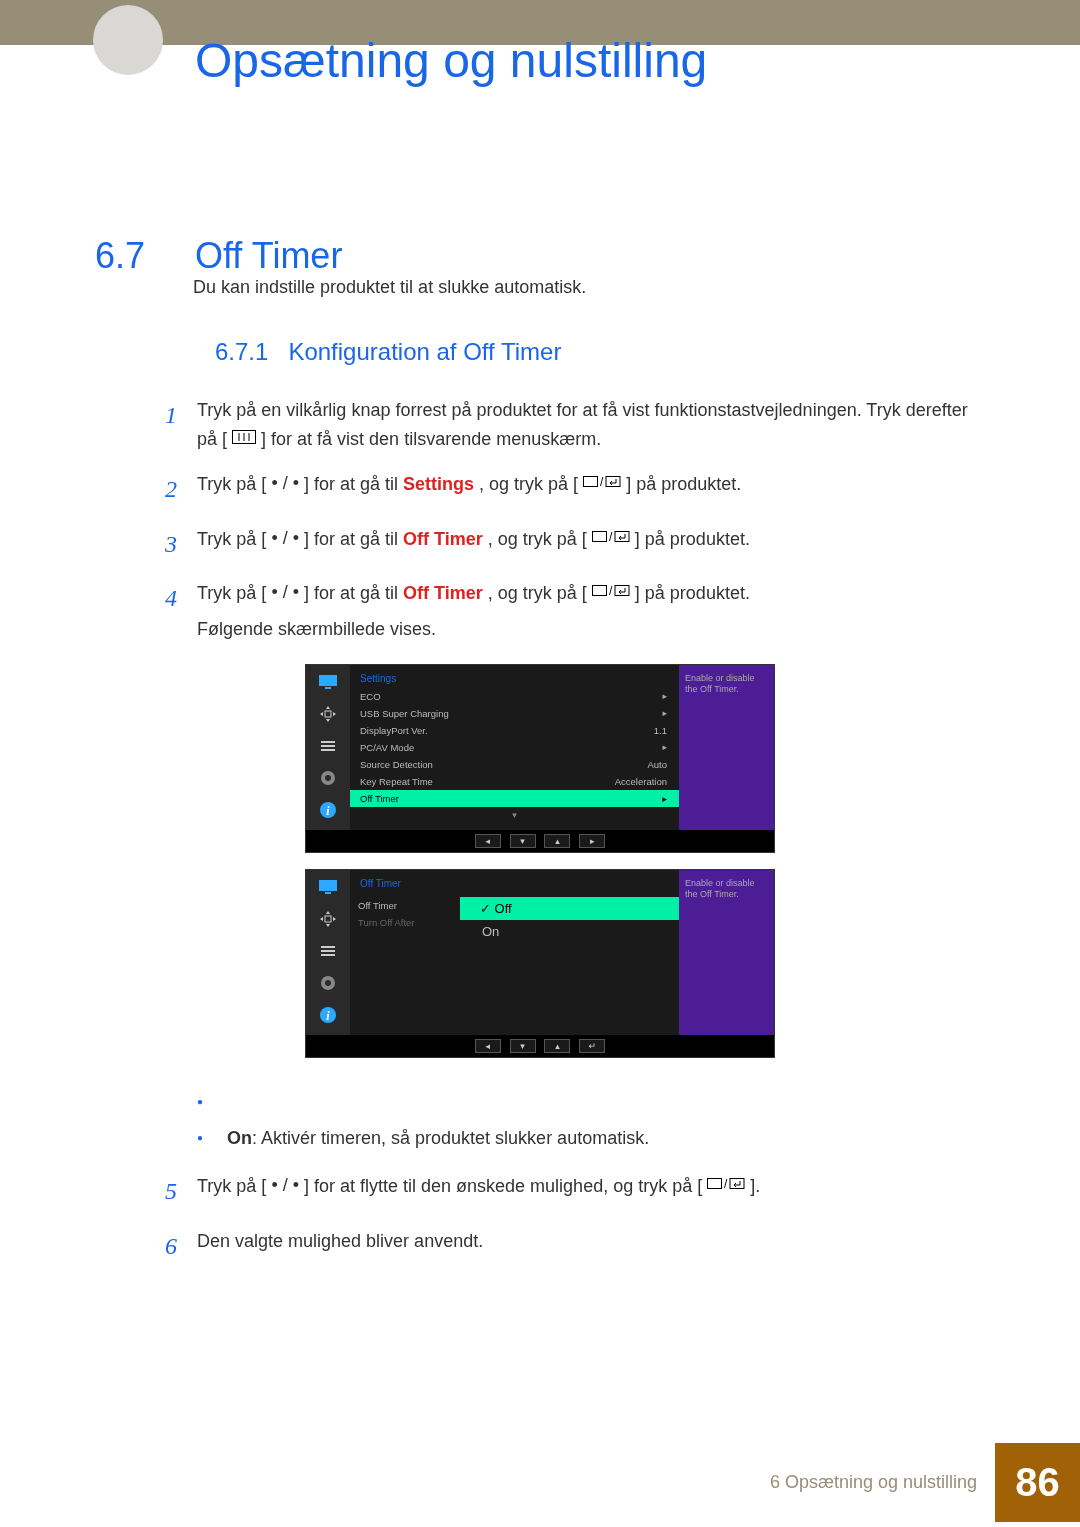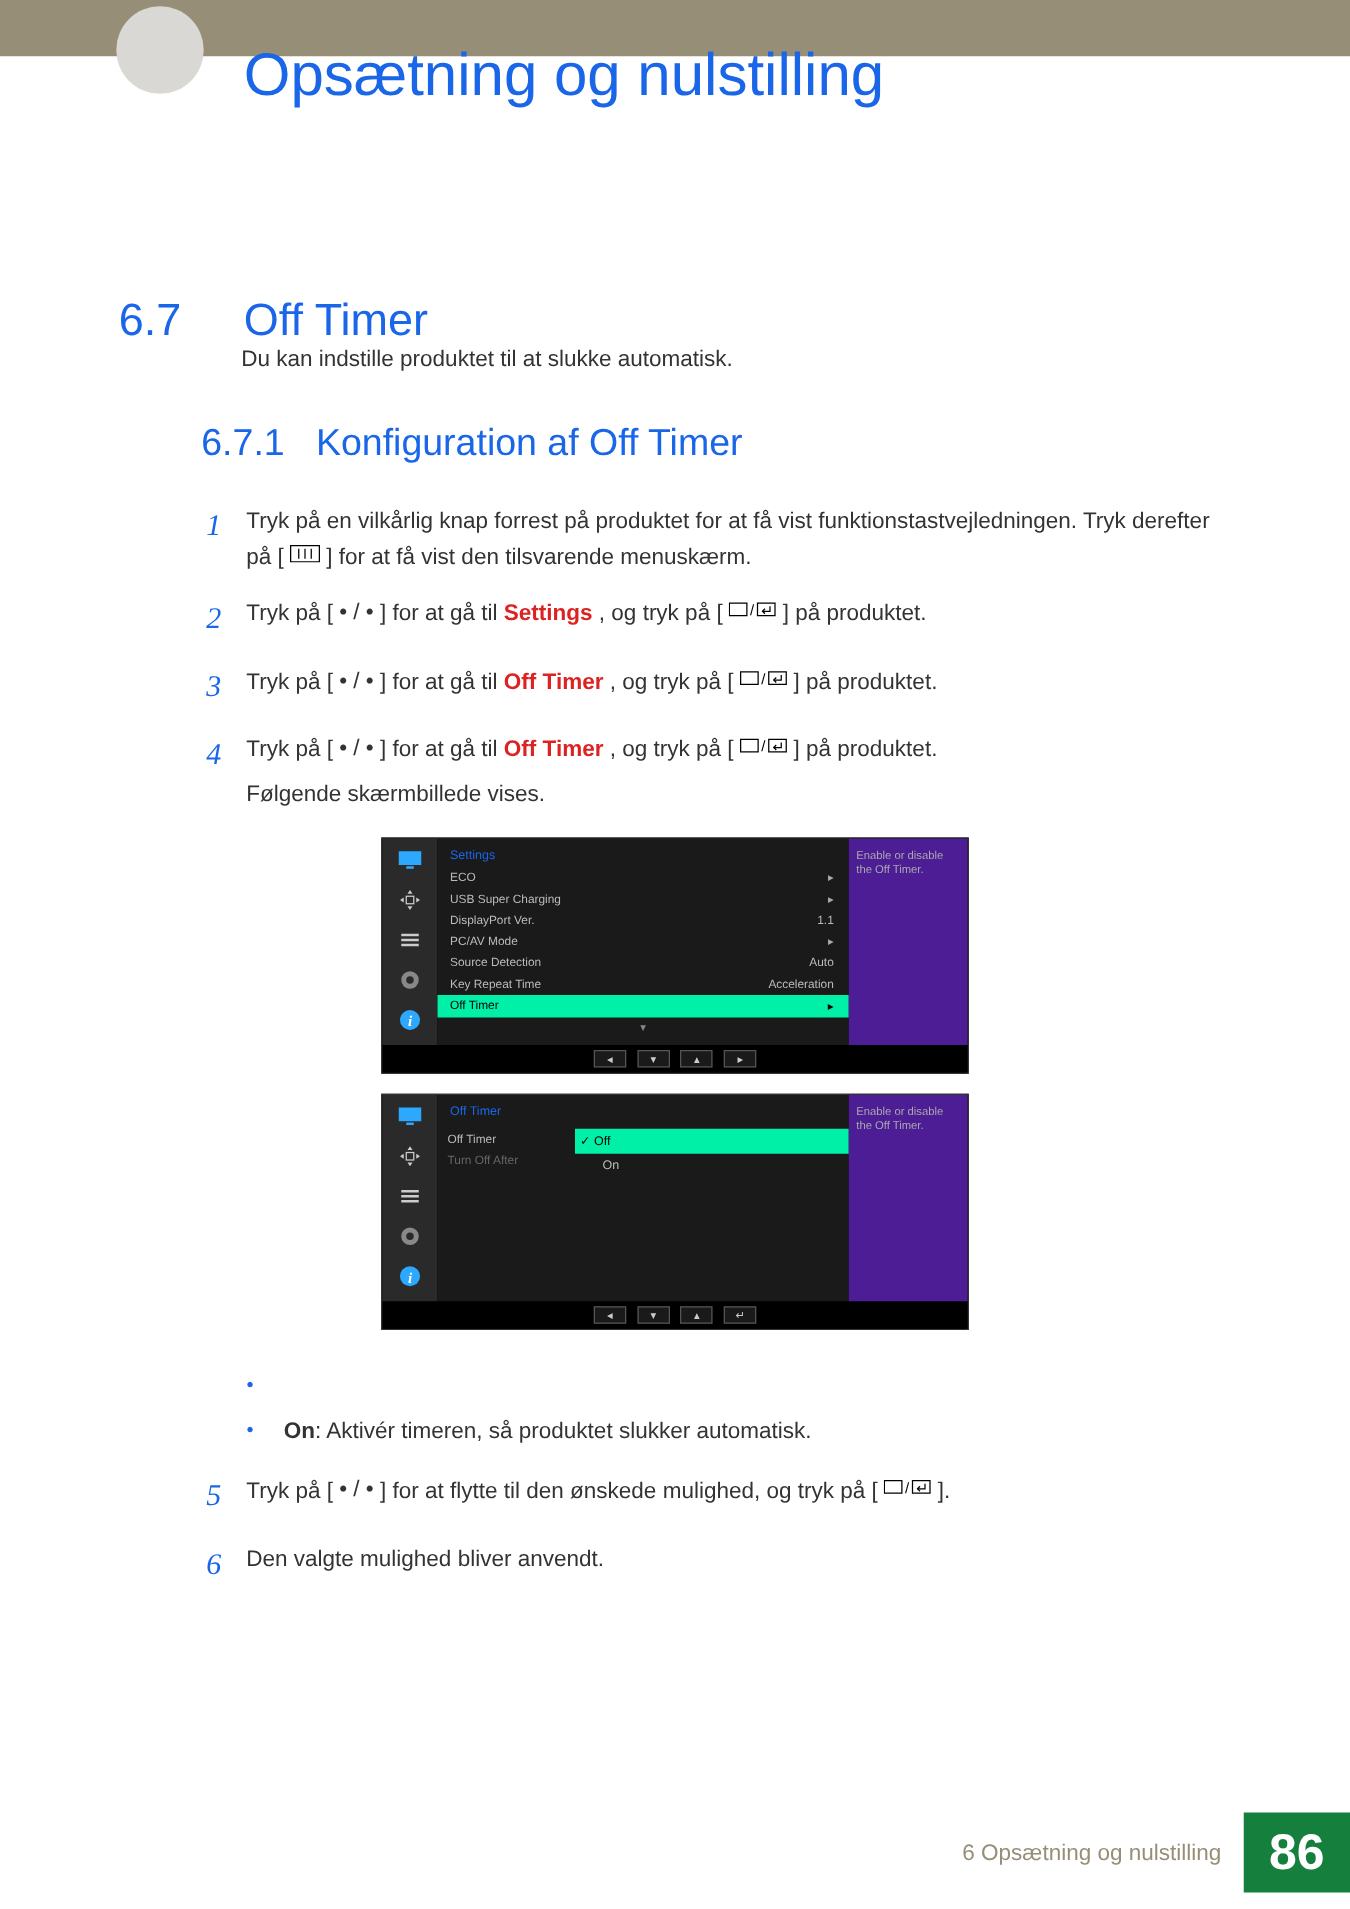--- a/index.html
+++ b/index.html
@@ -50,23 +50,23 @@
   .section-title {
     color: #1a66e8;
     font-size: 36px;
     font-weight: 400;
   }
   .intro {
     margin-left: 98px;
     margin-bottom: 40px;
   }
   .subsection {
-    margin-left: 66px;
-    color: #1a66e8;
-    font-size: 30px;
+    margin-left: 120px;
+    color: #1a66e8;
+    font-size: 24px;
     margin-bottom: 30px;
   }
   .step-list {
     margin-left: 70px;
   }
   .step {
     display: flex;
     margin-bottom: 16px;
     line-height: 1.6;
   }
@@ -201,48 +201,48 @@
     flex: 1;
     padding-top: 4px;
   }
   .osd-sub-row {
     padding: 3px 8px;
     font-size: 9.5px;
     color: #bbb;
   }
   .osd-sub-row.dim { color: #666; }
   .osd-opt {
-    padding: 4px 4px;
-    font-size: 10px;
+    padding: 4px 20px;
+    font-size: 13px;
     color: #bbb;
   }
   .osd-opt-hi {
     background: #00f0a8;
     color: #000;
   }
   .footer {
     position: absolute;
     bottom: 14px;
     right: 0;
     display: flex;
     align-items: center;
     height: 62px;
   }
   .footer-text {
     color: #968e76;
     font-size: 18px;
     padding-right: 18px;
   }
   .footer-page {
-    background: #15803d;
+    background: #a16207;
     color: #fff;
     font-size: 40px;
     font-weight: bold;
     width: 85px;
-    height: 64px;
+    height: 79px;
     display: flex;
     align-items: center;
     justify-content: center;
   }
 </style>
 </head>
 <body>
 
 <div class="top-band"></div>
 <div class="chapter-circle"></div>

